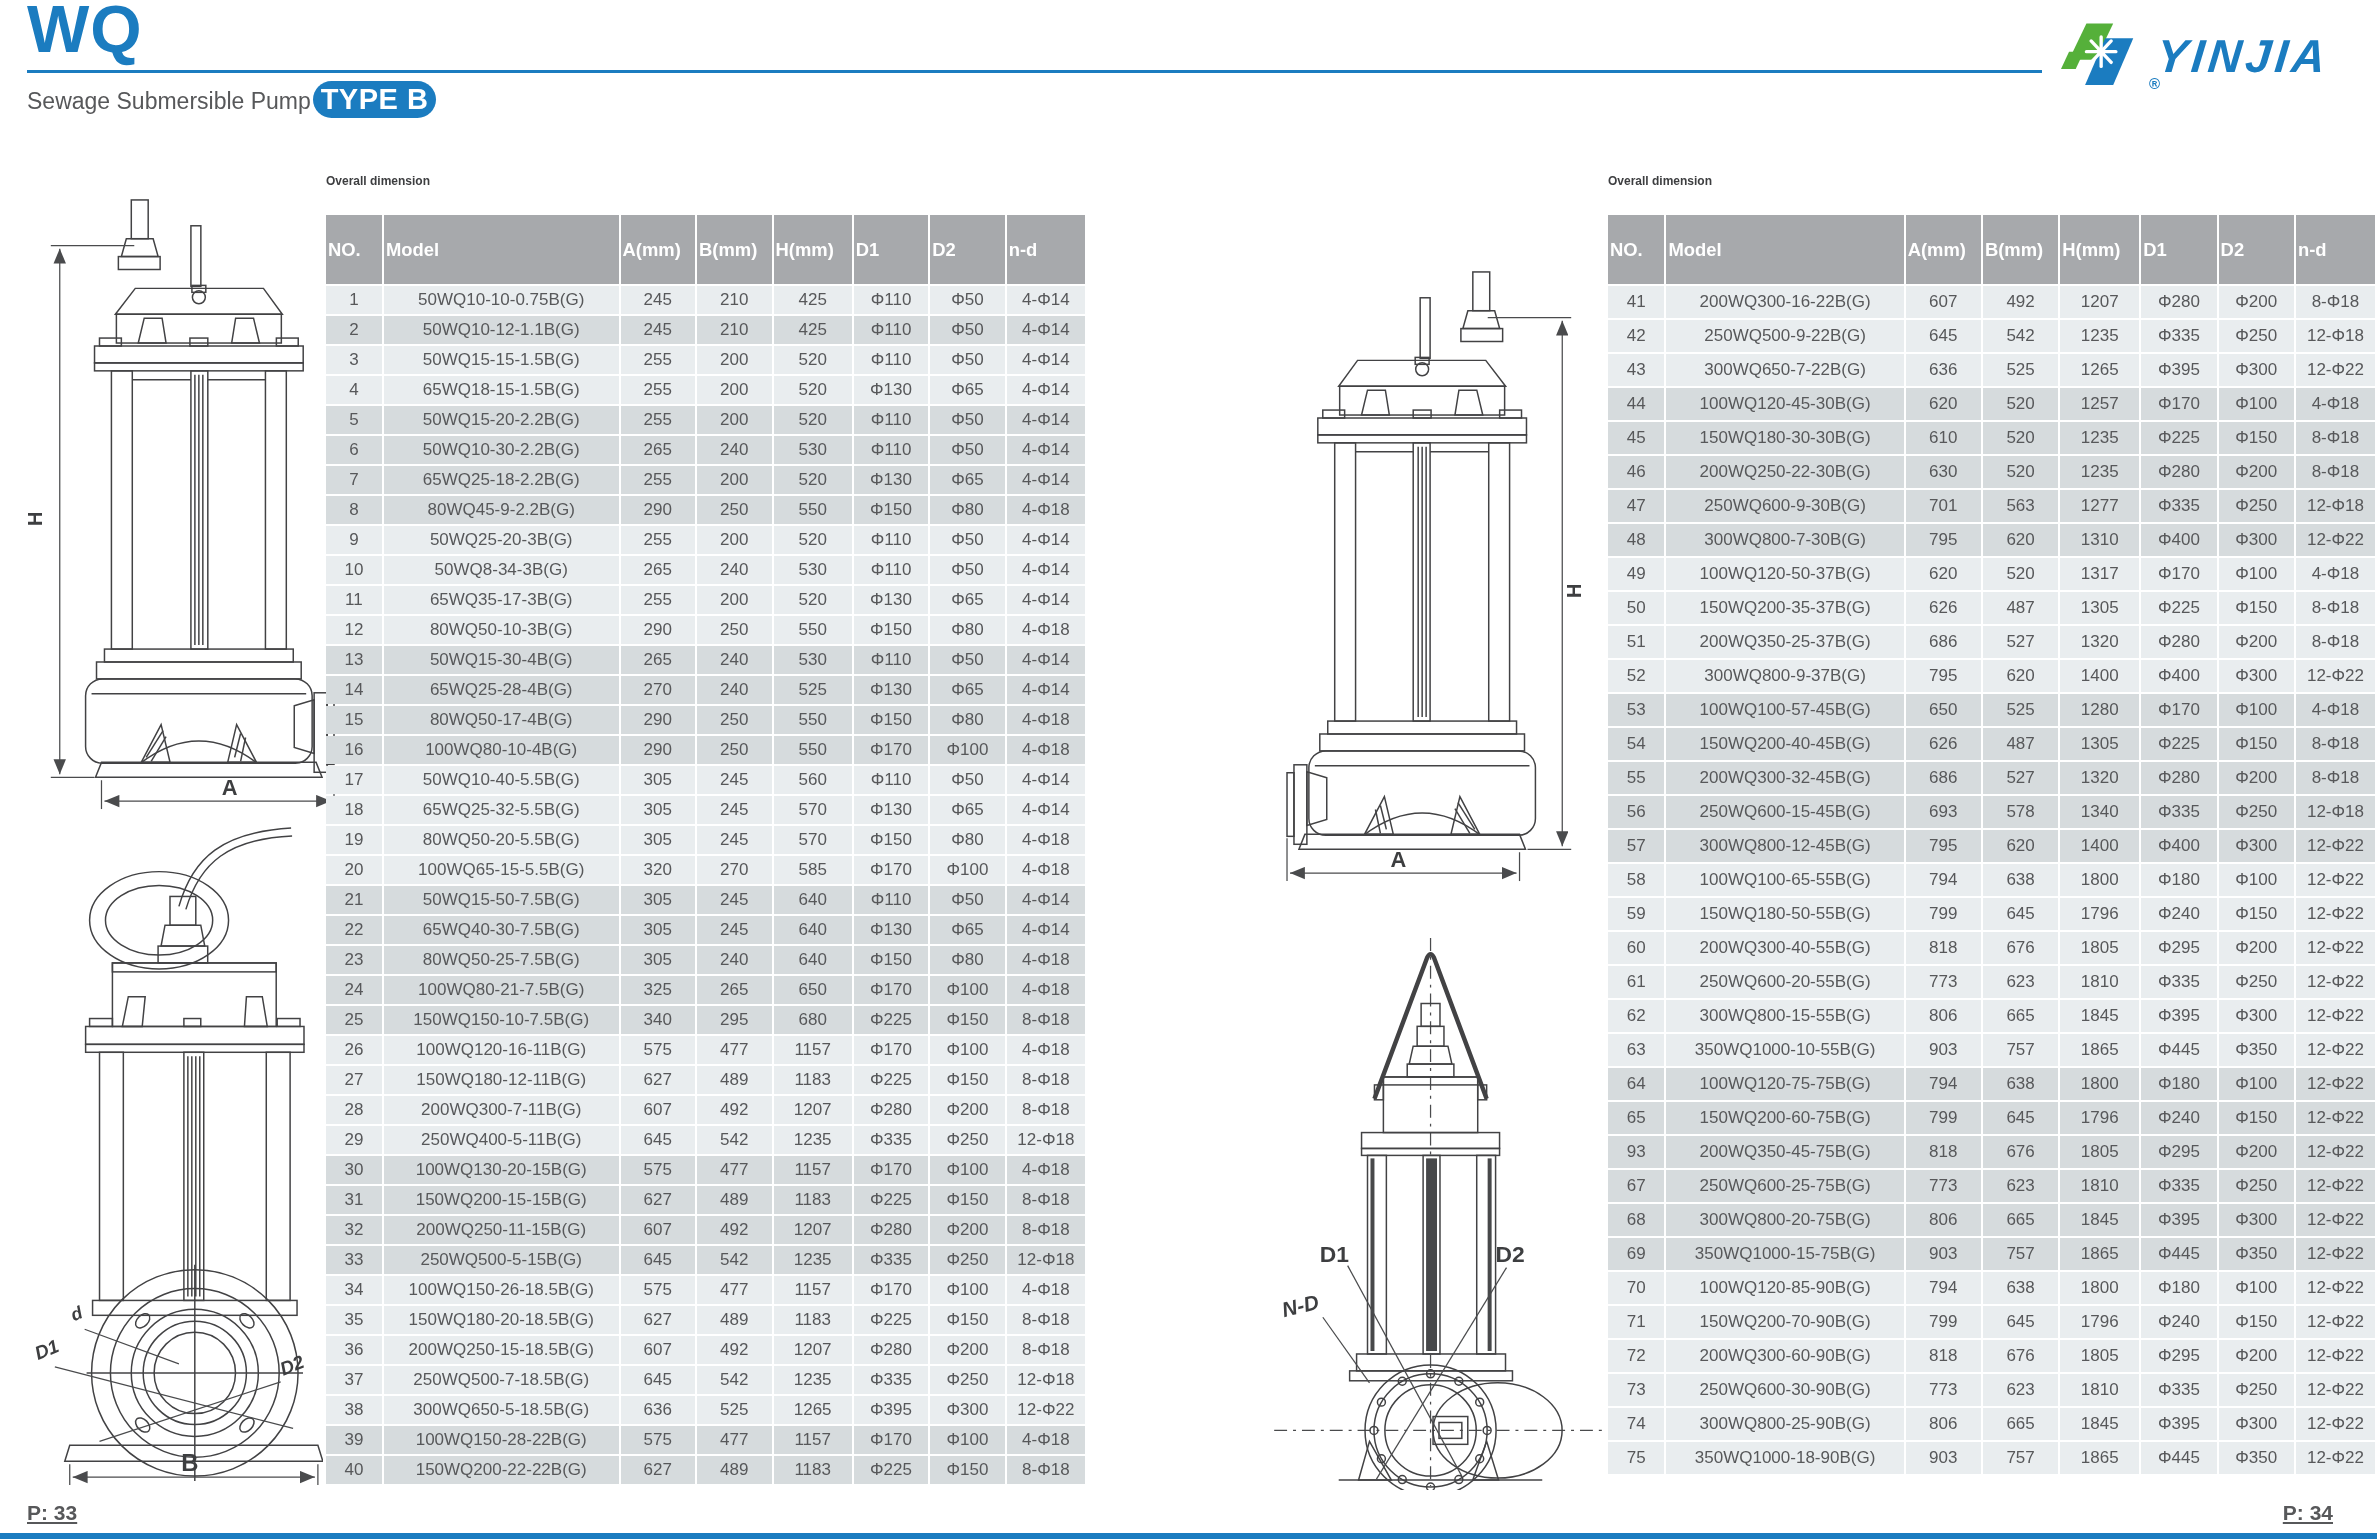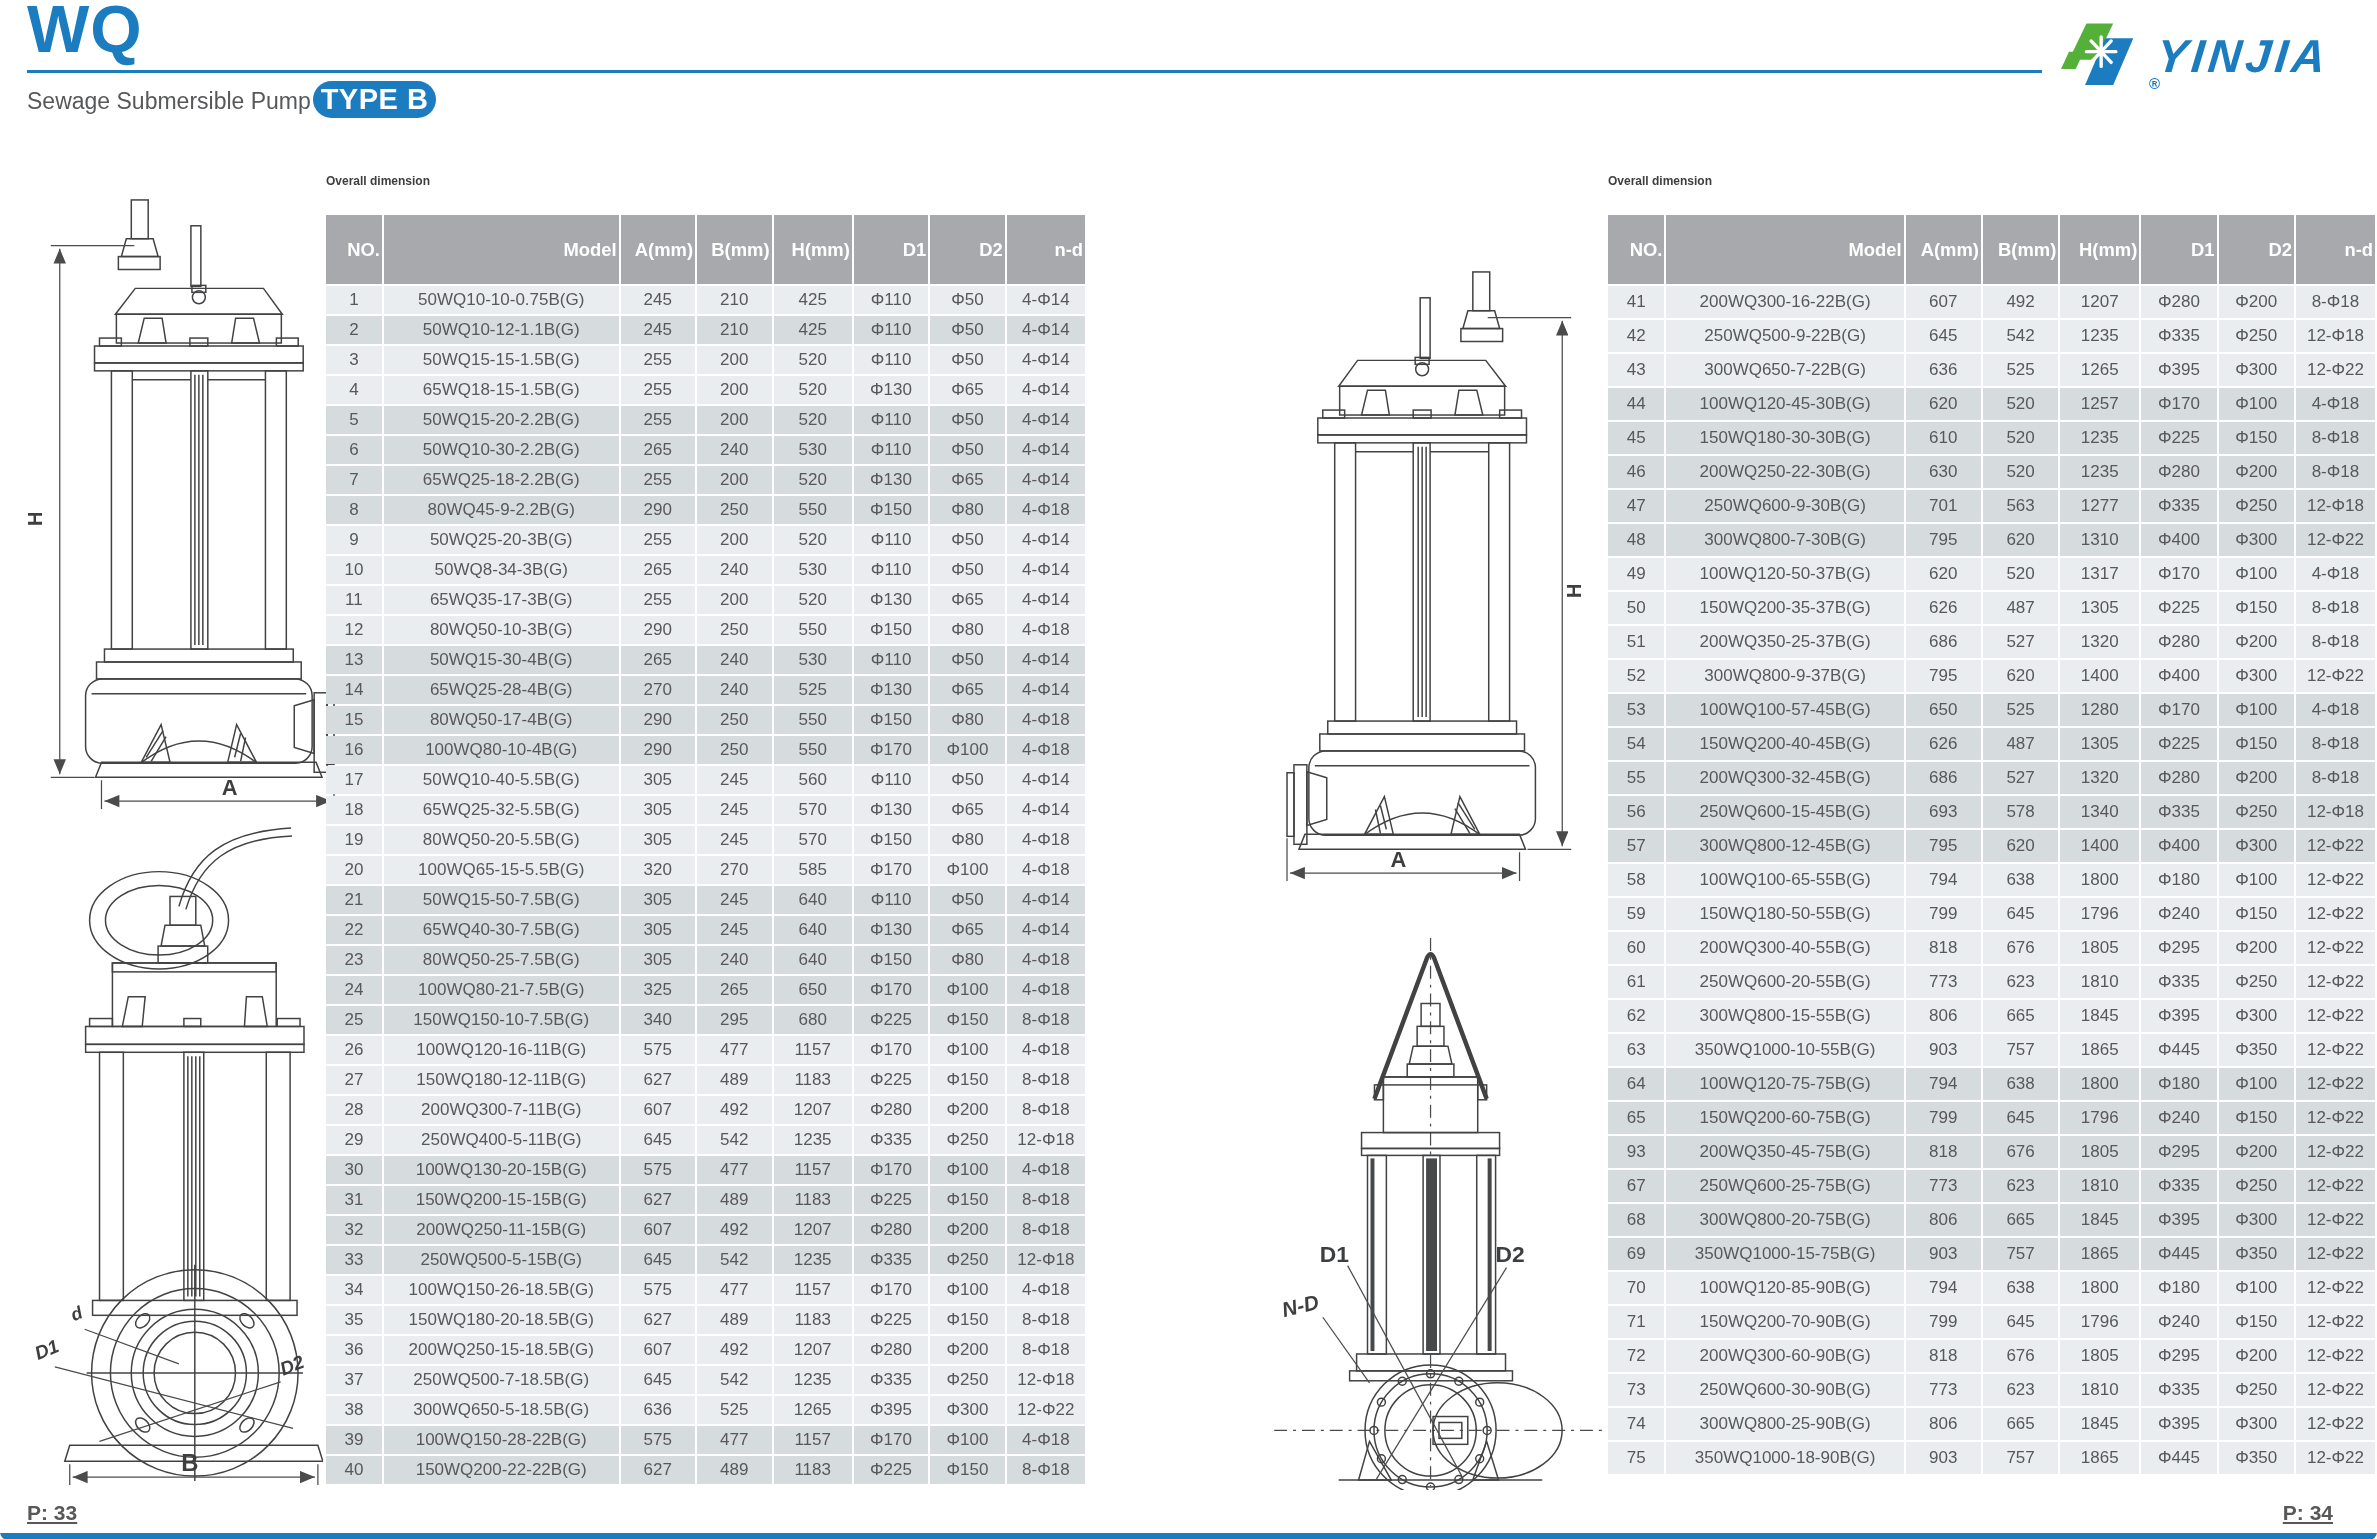--- a/index.html
+++ b/index.html
@@ -6,42 +6,42 @@
     --accent:#1b7cc0;
     --logo-green:#55b03a;
     --th-bg:#a7a9ac;
     --row-light:#e9edef;
     --row-shade:#d6dbdd;
     --ink:#57585a;
     --line:#424244;
   }
   *{margin:0;padding:0;box-sizing:border-box;}
   body{font-family:"Liberation Sans",sans-serif;background:#fff;}
-  #page{position:relative;width:2377px;height:1540px;background:#fff;overflow:hidden;border-radius:8px;}
+  #page{position:relative;width:2377px;height:1540px;background:#fff;overflow:hidden;}
 
   
   .series-title{position:absolute;left:27px;top:-9px;font-size:66px;font-weight:bold;color:var(--accent);letter-spacing:1px;}
   .header-rule{position:absolute;left:27px;top:70px;width:2015px;height:2.5px;background:var(--accent);}
   .subtitle{position:absolute;left:27px;top:88px;font-size:23px;color:#57585a;}
   .type-badge{position:absolute;left:313px;top:81px;width:123px;height:37px;background:var(--accent);
     border-radius:20px;color:#fff;font-size:29px;font-weight:bold;display:flex;align-items:center;justify-content:center;letter-spacing:0.5px;}
   .logo{position:absolute;left:2061px;top:14px;width:298px;height:84px;display:flex;align-items:center;}
   .logo-text{font-size:46px;font-weight:bold;font-style:italic;color:var(--accent);letter-spacing:4px;transform:skewX(-6deg);margin-left:9px;}
   .reg-mark{position:absolute;left:2149px;top:75px;font-size:15px;color:var(--accent);font-weight:bold;}
 
   
   .sec-title{position:absolute;font-size:12px;font-weight:bold;color:#3d3e40;}
   #sec-title-left{left:326px;top:174px;}
   #sec-title-right{left:1608px;top:174px;}
 
   
   .dim-table{position:absolute;border-collapse:separate;border-spacing:2px;table-layout:fixed;}
   #left-table{left:324px;top:213px;width:763px;}
   #right-table{left:1606px;top:213px;width:771px;}
-  .dim-table th{background:var(--th-bg);color:#fff;font-size:18.4px;font-weight:bold;height:69px;text-align:right;padding:12px 2px;}
+  .dim-table th{background:var(--th-bg);color:#fff;font-size:18.4px;font-weight:bold;height:69px;text-align:left;padding:12px 2px;}
   .dim-table td{background:var(--row-light);color:var(--ink);font-size:17px;text-align:center;white-space:nowrap;overflow:hidden;padding:0 1px;}
   #left-table td{height:28px;}
   #right-table td{height:32px;}
   .dim-table tr.shaded td{background:var(--row-shade);}
 
   
   .drawing{position:absolute;}
   .drawing svg{display:block;width:100%;height:100%;}
   .dwg-stroke{stroke:var(--line);fill:none;stroke-width:3;}
   .dwg-dim{stroke:#4a4b4d;fill:none;stroke-width:2.5;}

